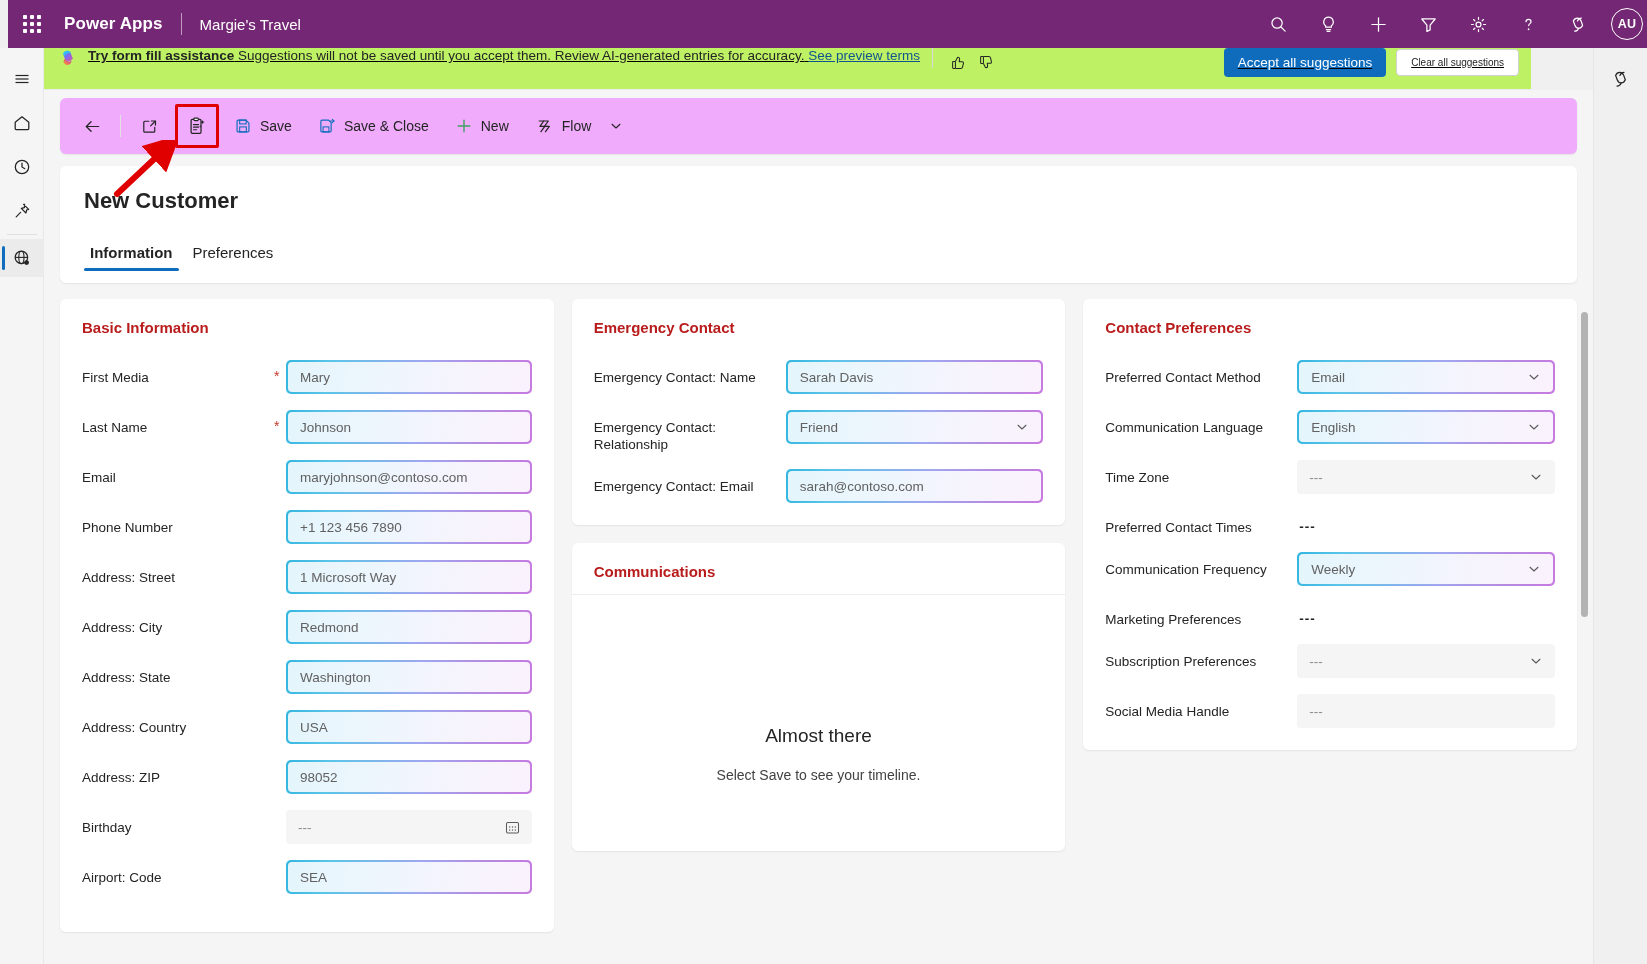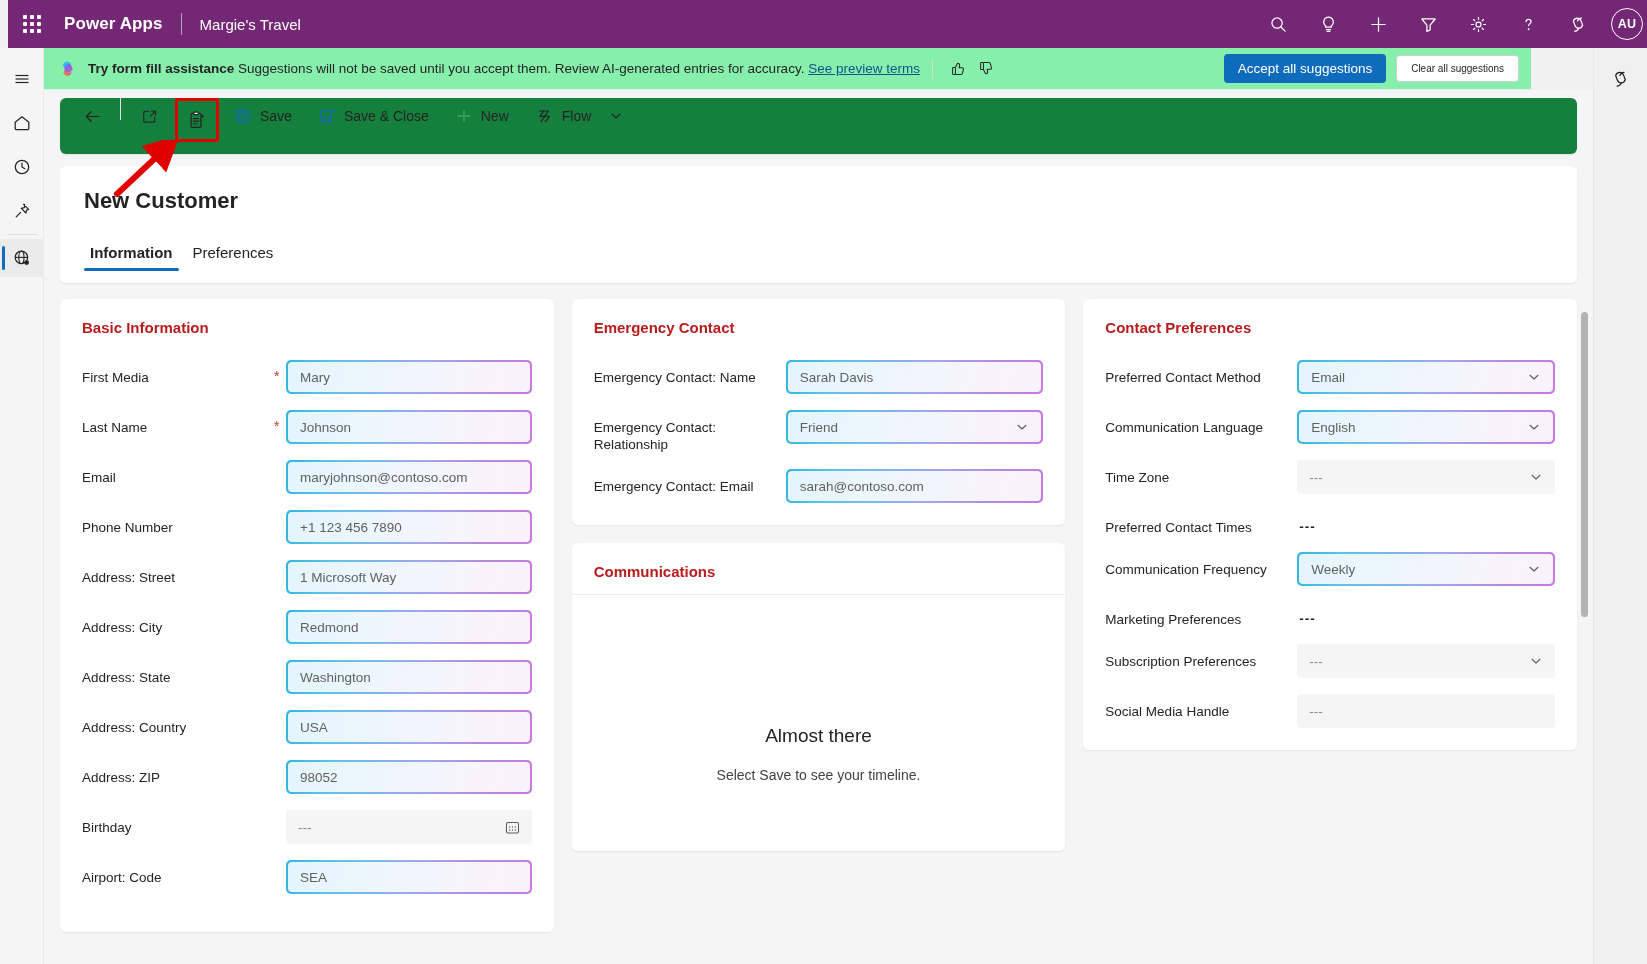--- a/index.html
+++ b/index.html
@@ -52,22 +52,23 @@
   .rail-btn.selected { background: #ebebeb; }
   .rail-btn.selected::before {
     content: ""; position: absolute; left: 2px; top: 7px; width: 3px; height: 24px;
     background: #0f6cbd; border-radius: 2px;
   }
   .rail-sep { width: 30px; height: 1px; background: #e0e0e0; margin: 4px 0; }
 
   
   .ai-banner {
     position: absolute; top: 48px; left: 44px; width: 1487px; height: 42px;
-    background: #86efac; display: flex; align-items: center; padding-left: 14px;
+    background: #bef264; display: flex; align-items: flex-start; padding-left: 14px;
     border-bottom: 1px solid #ebebeb;
+    text-decoration: underline;
   }
   .copilot-dot {
     width: 20px; height: 20px; flex: 0 0 20px; margin-right: 10px;
   }
   .banner-text { font-size: 13.5px; color: #242424; white-space: nowrap; }
   .banner-text b { font-weight: 700; }
   .banner-link { color: #0f548c; text-decoration: underline; cursor: pointer; }
   .banner-vsep { width: 1px; height: 20px; background: #d9d9d9; margin: 0 12px; }
   .thumb-btn {
     width: 28px; height: 28px; display: flex; align-items: center; justify-content: center;
@@ -95,22 +96,22 @@
     width: 38px; height: 38px; display: flex; align-items: center; justify-content: center;
     cursor: pointer; color: #242424; border-radius: 4px;
   }
 
   
   .main {
     position: absolute; top: 90px; left: 44px; width: 1549px; height: 874px;
     background: #f5f5f5; overflow: hidden;
   }
   .command-bar {
-    margin: 8px 16px 0 16px; height: 56px; background: #15803d; border-radius: 6px;
-    display: flex; align-items: flex-start; padding-left: 14px;
+    margin: 8px 16px 0 16px; height: 56px; background: #f0abfc; border-radius: 6px;
+    display: flex; align-items: center; padding-left: 14px;
     box-shadow: 0 1px 2px rgba(0,0,0,.07);
   }
   .cb-icon-btn {
     width: 36px; height: 36px; display: flex; align-items: center; justify-content: center;
     cursor: pointer; color: #242424; border-radius: 4px;
   }
   .cb-sep { width: 1px; height: 22px; background: #e0e0e0; margin: 0 10px; }
   .cb-item {
     display: flex; align-items: center; gap: 8px; height: 36px; padding: 0 11px;
     font-size: 14px; color: #242424; cursor: pointer; border-radius: 4px; margin-left: 4px;

